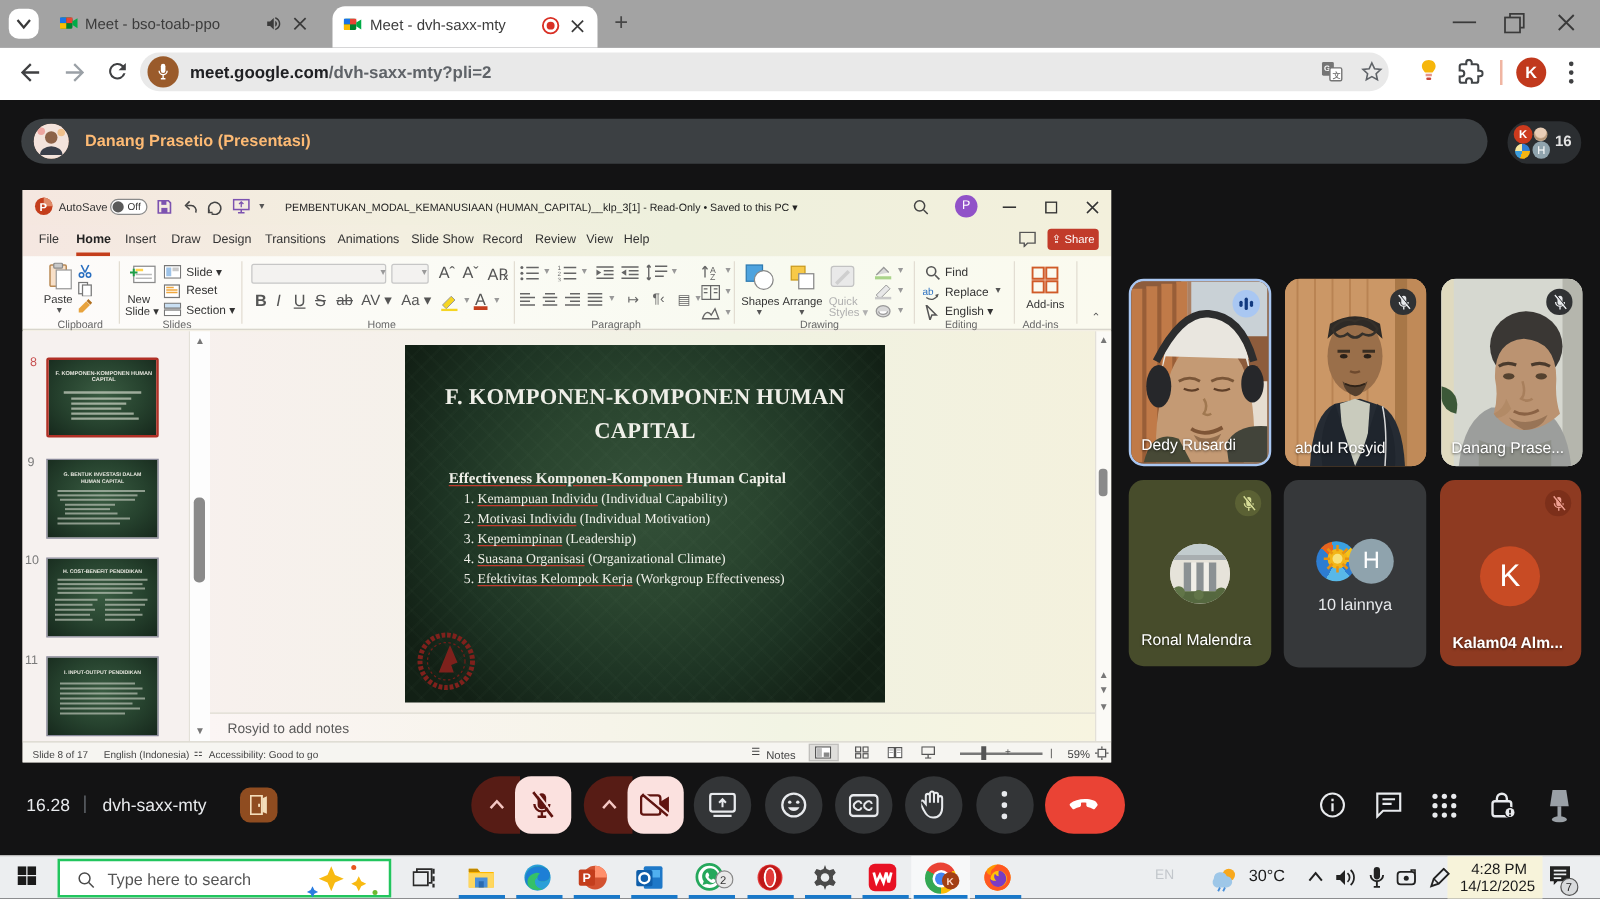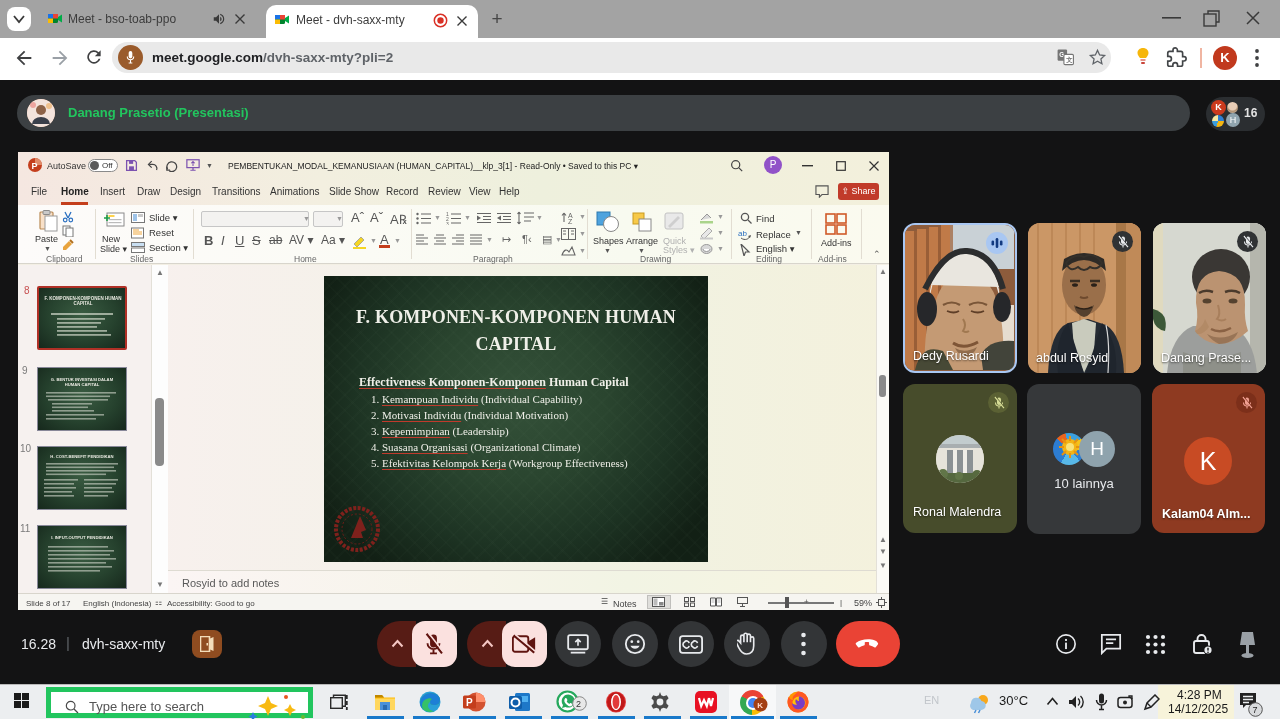--- a/index.html
+++ b/index.html
@@ -25,21 +25,21 @@
 .navicon { position:absolute; top:9px; }
 #urlpill { position:absolute; left:112px; top:4px; width:999px; height:31px; background:#e9e9e9; border-radius:16px;font-weight:bold; }
 #micbadge { position:absolute; left:6px; top:3px; width:25px; height:25px; border-radius:50%; background:#9a5b2b; }
 #urltext { position:absolute; left:40px; top:8px; font-size:13.5px; color:#202124; }
 #urltext .dim { color:#5f6368; }
 
 
 #meetarea { position:absolute; left:0; top:80px; width:1280px; height:604px; background:#131314; }
 #meettoppill { position:absolute; left:17px; top:15px; width:1173px; height:36px; background:#3c4043; border-radius:18px; }
 #meettoppill .avatar { position:absolute; left:10px; top:4px; width:28px; height:28px; border-radius:50%; background:radial-gradient(circle at 50% 40%, #f6d7c4 0 40%, #e8b9a0 55%, #f0d8cc); overflow:hidden;}
-#meettoppill .name { position:absolute; left:51px; top:10px; color:#22c55e; font-size:13px; font-weight:bold; }
+#meettoppill .name { position:absolute; left:51px; top:10px; color:#fdba74; font-size:13px; font-weight:bold; }
 #peoplepill { position:absolute; left:1206px; top:17px; width:59px; height:34px; background:#2b2e31; border-radius:17px; }
 #peoplepill .n { position:absolute; left:38px; top:9px; color:#e3e3e3; font-size:12px; font-weight:bold; }
 
 
 #ppt { position:absolute; left:18px; top:72px; width:871px; height:458px; background:#f3efe4; overflow:hidden; }
 
 .rsep { position:absolute; top:4px; width:1px; height:50px; background:#e2ddd2; }
 .rlabel { position:absolute; top:49px; font-size:8.5px; color:#666; }
 .thumbnum { position:absolute; font-size:10px; color:#7a7a7a; }
 .thumb { position:absolute; width:90px; height:64px; background:radial-gradient(ellipse at 50% 45%, #3a5c42 0%, #26422e 55%, #16281c 100%); border:1px solid #889; }
@@ -51,21 +51,21 @@
 .ctl { position:absolute; top:1px; width:46px; height:46px; border-radius:50%; background:#333537; }
 .meettime { color:#e8eaed; font-size:14px; }
 
 .tile { position:absolute; border-radius:12px; overflow:hidden;padding-left:15px; }
 .tile > svg { position:absolute; left:0; top:0; }
 .tname { position:absolute; color:#fff; font-size:12.5px; text-shadow:0 1px 2px rgba(0,0,0,0.6); }
 .micoff { position:absolute; right:8px; top:8px; width:21px; height:21px; border-radius:50%; }
 
 
 #taskbar { position:absolute; left:0; top:684px; width:1280px; height:35px; background:#eceef0; border-top:1px solid #b8b8b8; }
-#searchbox { position:absolute; left:46px; top:2px; width:267px; height:31px; background:#ffffff; border:5px solid #22c55e;text-align:right; }
+#searchbox { position:absolute; left:46px; top:2px; width:267px; height:31px; background:#ffffff; border:2px solid #22c55e;text-align:right; }
 #searchbox .stext { position:absolute; left:38px; top:7px; color:#555; font-size:13px; }
 .tb-underline { position:absolute; top:31px; height:4px; background:#1979ca; }
 .tbi { position:absolute; top:5px; }
 </style>
 </head>
 <body>
 <div id="page">
 
   <div id="titlebar">
     <div id="tabsearch">

